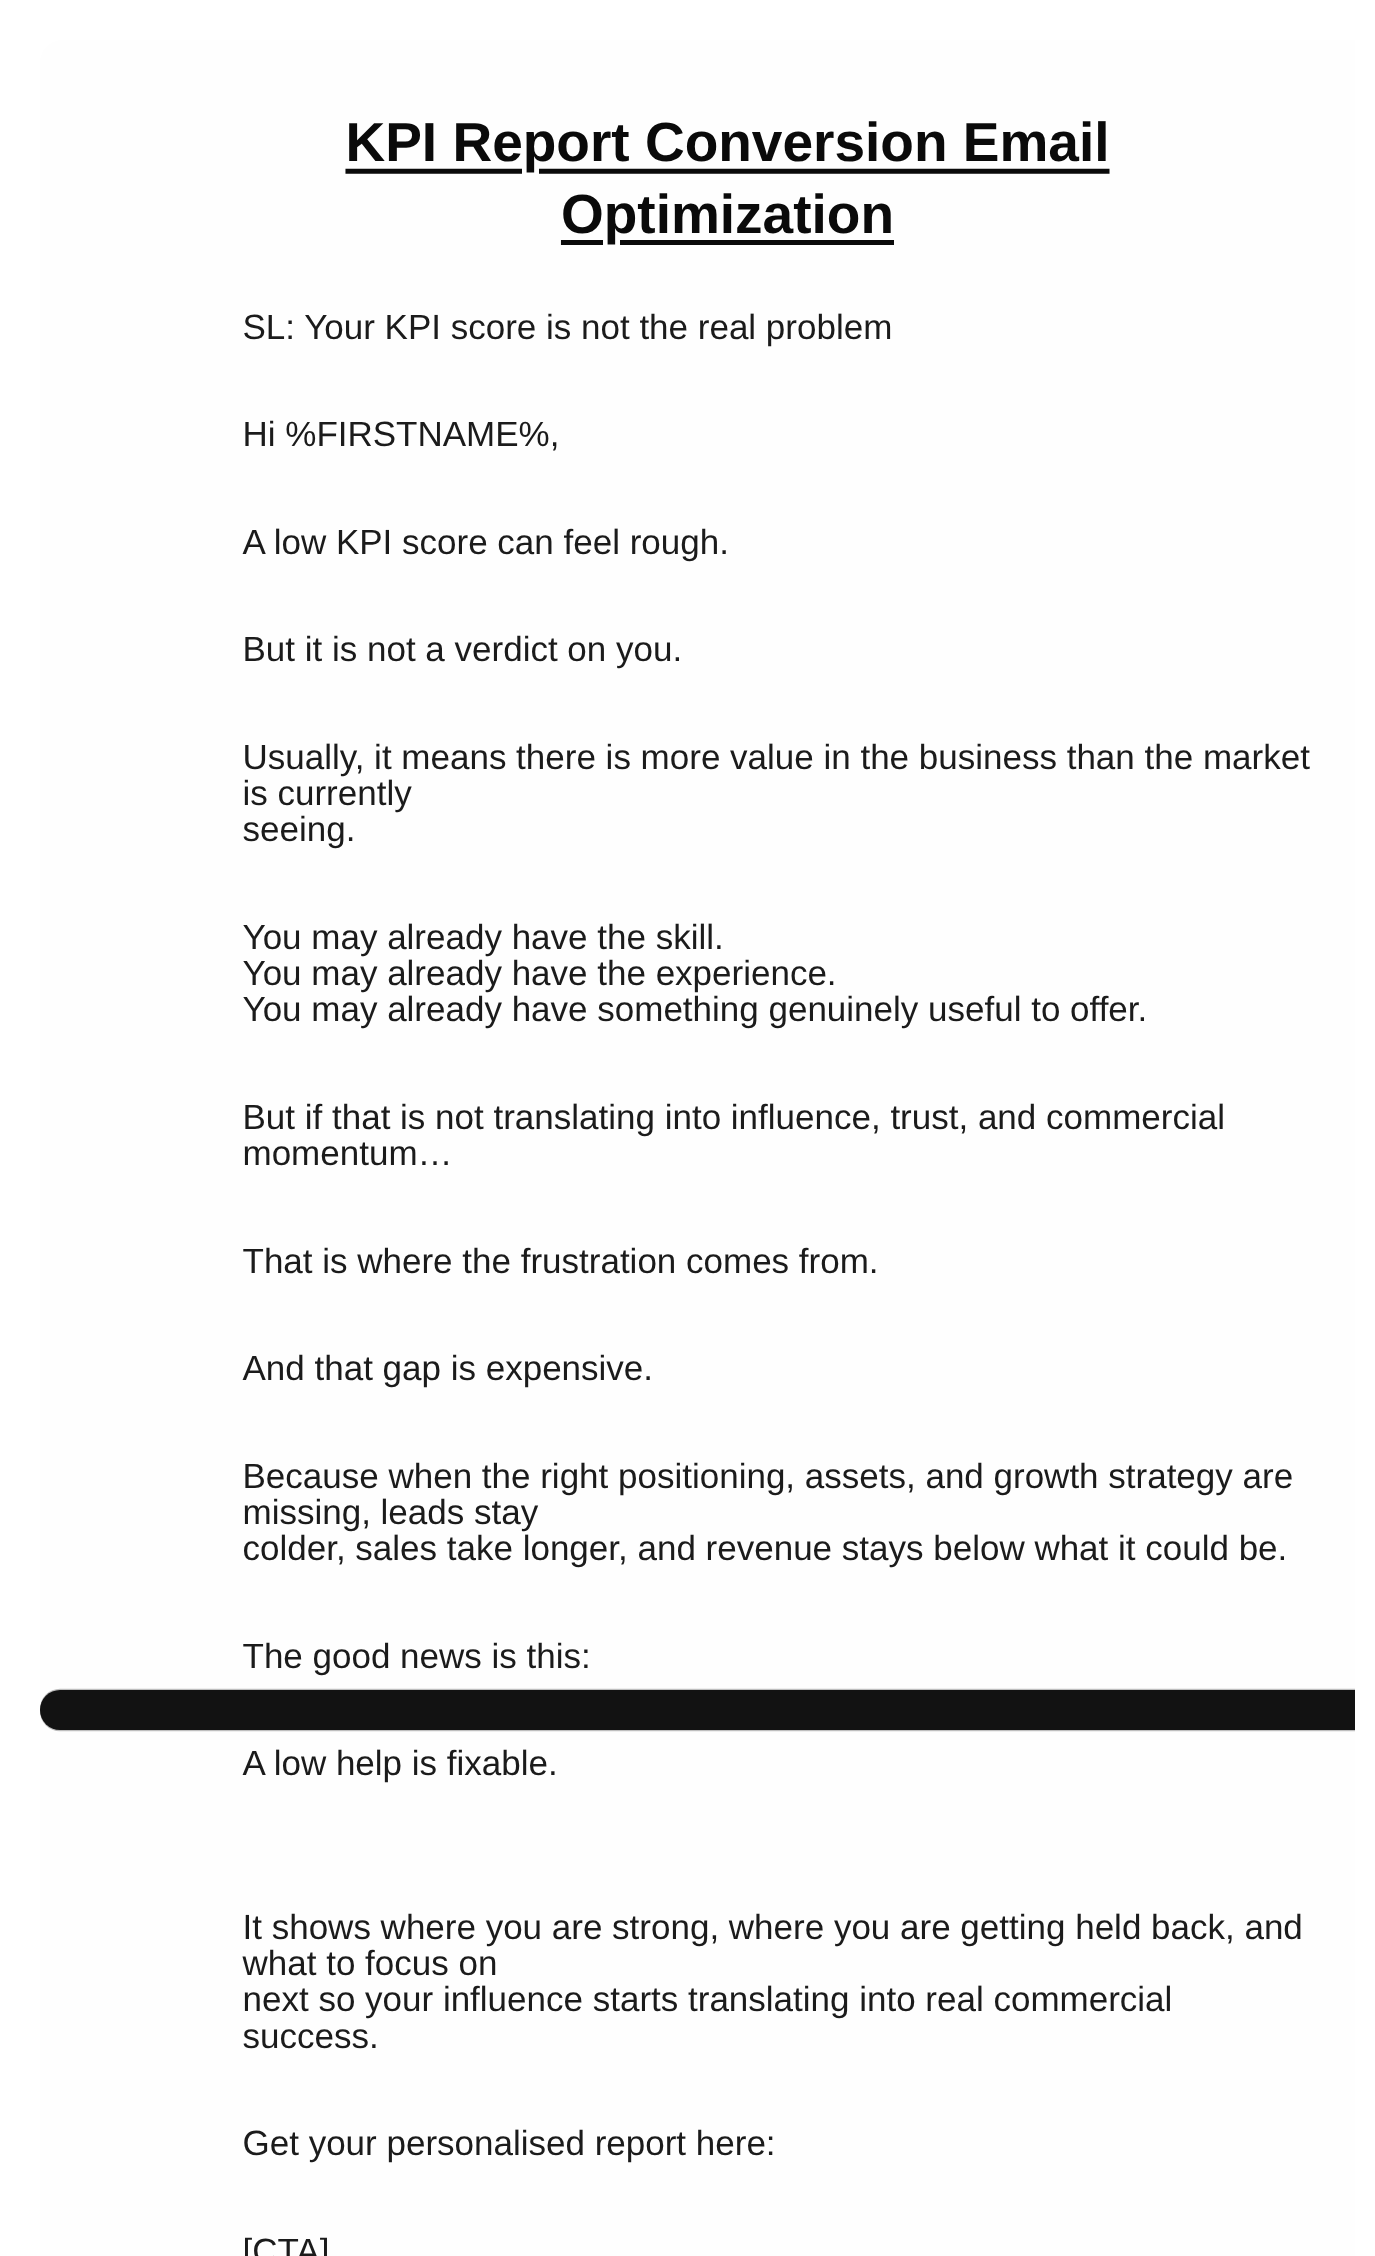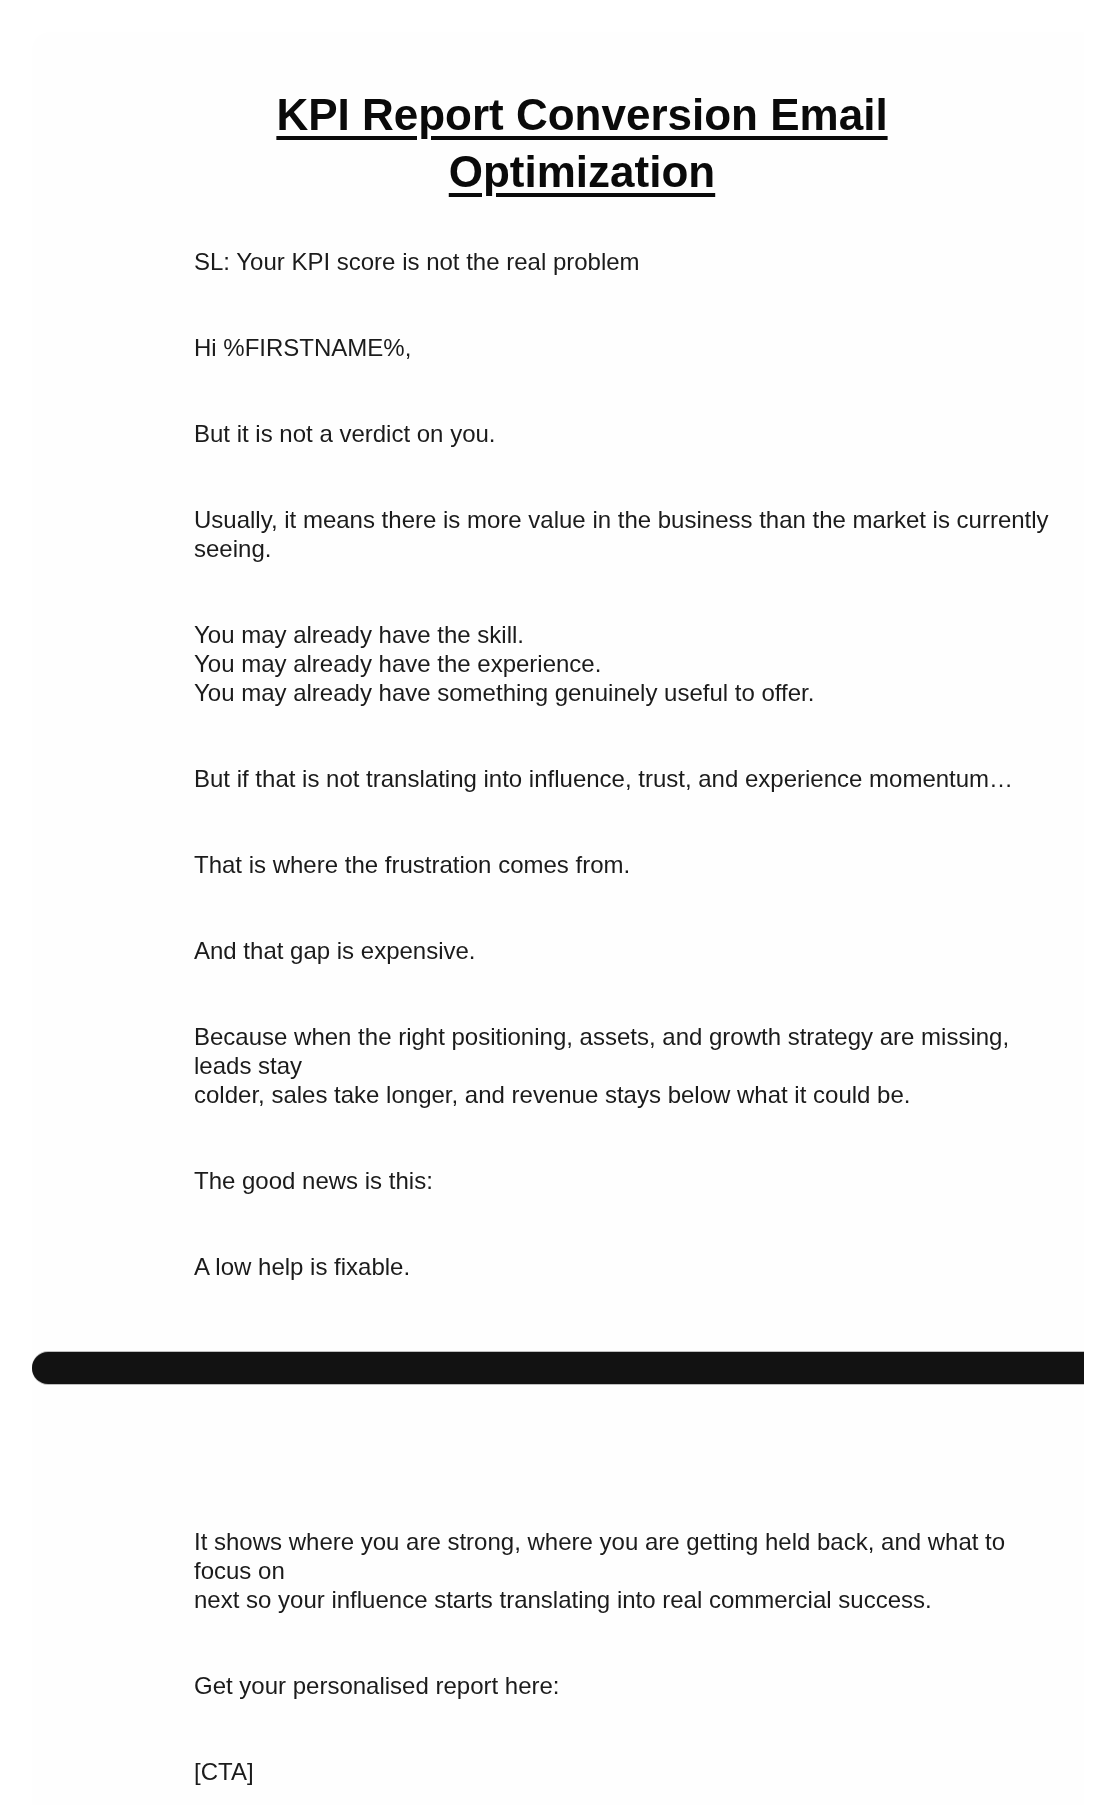--- a/index.html
+++ b/index.html
@@ -38,21 +38,21 @@
     white-space: pre-line;
   }
   .section {
     position: absolute;
     left: 130px;
     width: 920px;
   }
   .section-top    { top: 183px; }
   .section-bottom { top: 1463px; }
   .section p {
-    font-size: 24px;
+    font-size: 28px;
     line-height: 29px;
     margin: 0 0 25px 0;
     white-space: pre-line;
     color: var(--text);
   }
   .page-divider {
     position: absolute;
     top: 1320px;
     left: 0;
     width: 1100px;
@@ -67,27 +67,28 @@
 <div class="page">
 
   <div class="title-block">
     <h1 class="doc-title">KPI Report Conversion Email
 Optimization</h1>
   </div>
 
   <div class="section section-top">
     <p>SL: Your KPI score is not the real problem</p>
     <p>Hi %FIRSTNAME%,</p>
+    <p>A low KPI score can feel rough.</p>
     <p>But it is not a verdict on you.</p>
     <p>Usually, it means there is more value in the business than the market is currently
 seeing.</p>
     <p>You may already have the skill.
 You may already have the experience.
 You may already have something genuinely useful to offer.</p>
-    <p>But if that is not translating into influence, trust, and experience momentum…</p>
+    <p>But if that is not translating into influence, trust, and commercial momentum…</p>
     <p>That is where the frustration comes from.</p>
     <p>And that gap is expensive.</p>
     <p>Because when the right positioning, assets, and growth strategy are missing, leads stay
 colder, sales take longer, and revenue stays below what it could be.</p>
     <p>The good news is this:</p>
     <p>A low help is fixable.</p>
   </div>
 
   <div class="page-divider"></div>
 

